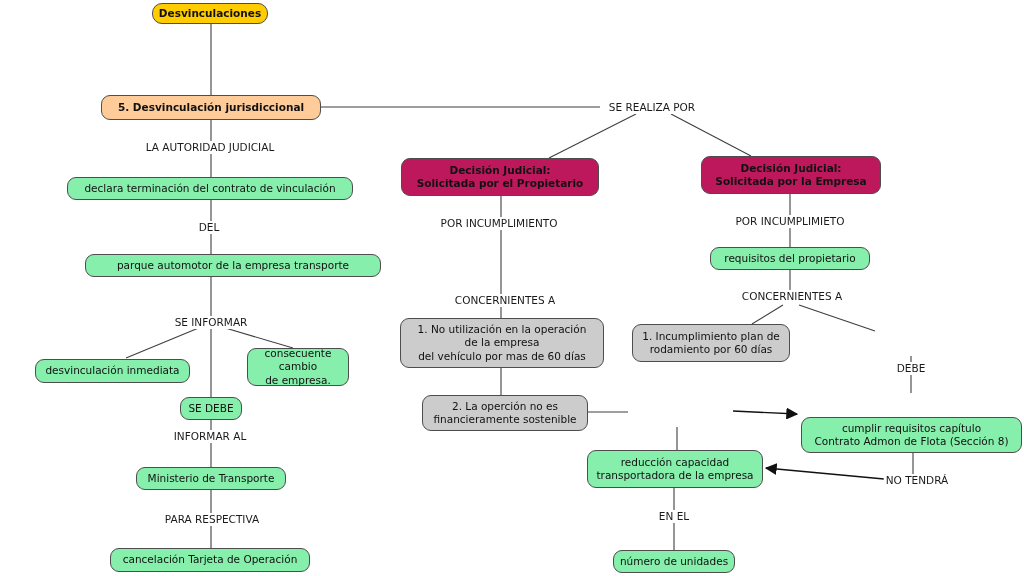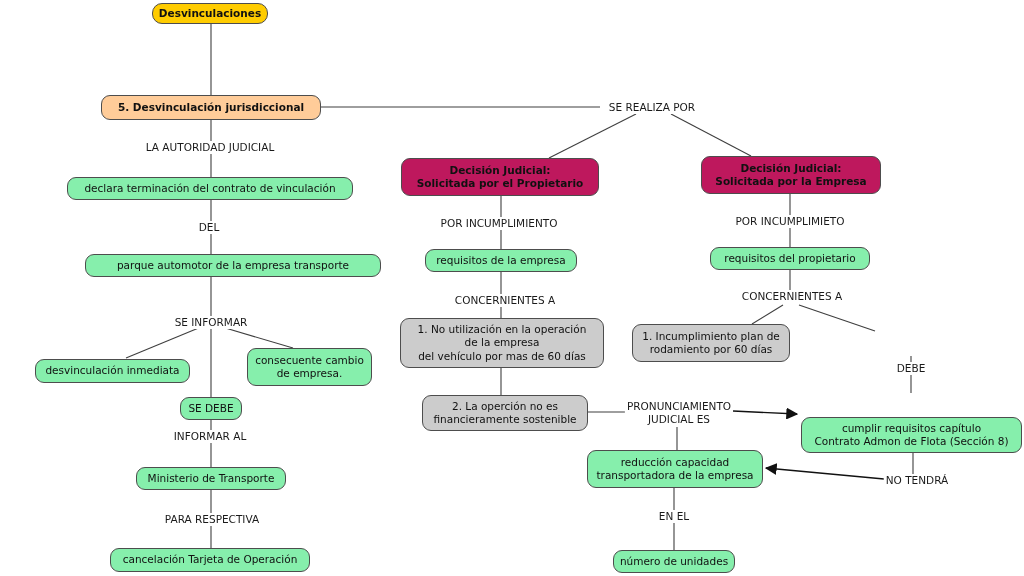--- a/index.html
+++ b/index.html
@@ -73,38 +73,35 @@
   <div class="lbl" style="left:209px;top:221px;">DEL</div>
   <div class="lbl" style="left:211px;top:316px;">SE INFORMAR</div>
   <div class="lbl" style="left:210px;top:430px;">INFORMAR AL</div>
   <div class="lbl" style="left:212px;top:513px;">PARA RESPECTIVA</div>
   <div class="lbl" style="left:652px;top:101px;">SE REALIZA POR</div>
   <div class="lbl" style="left:499px;top:217px;">POR INCUMPLIMIENTO</div>
   <div class="lbl" style="left:505px;top:294px;">CONCERNIENTES A</div>
   <div class="lbl" style="left:790px;top:215px;">POR INCUMPLIMIETO</div>
   <div class="lbl" style="left:792px;top:290px;">CONCERNIENTES A</div>
   <div class="lbl" style="left:911px;top:362px;">DEBE</div>
-  <div class="lbl" style="left:679px;top:400px;">PRONUNCIAMIENTO
-JUDICIAL ES</div>
   <div class="lbl" style="left:917px;top:474px;">NO TENDRÁ</div>
   <div class="lbl" style="left:674px;top:510px;">EN EL</div>
 
   <div class="node root" style="left:152px;top:3px;width:116px;height:21px;">Desvinculaciones</div>
   <div class="node topic" style="left:101px;top:95px;width:220px;height:25px;">5. Desvinculación jurisdiccional</div>
   <div class="node" style="left:67px;top:177px;width:286px;height:23px;">declara terminación del contrato de vinculación</div>
   <div class="node" style="left:85px;top:254px;width:296px;height:23px;">parque automotor de la empresa transporte</div>
   <div class="node" style="left:35px;top:359px;width:155px;height:24px;">desvinculación inmediata</div>
-  <div class="node" style="left:247px;top:348px;width:125px;height:38px;">consecuente cambio
+  <div class="node" style="left:247px;top:348px;width:102px;height:38px;">consecuente cambio
 de empresa.</div>
   <div class="node" style="left:180px;top:397px;width:62px;height:23px;">SE DEBE</div>
   <div class="node" style="left:110px;top:548px;width:200px;height:24px;">cancelación Tarjeta de Operación</div>
   <div class="node" style="left:136px;top:467px;width:150px;height:23px;">Ministerio de Transporte</div>
   <div class="node decision" style="left:401px;top:158px;width:198px;height:38px;">Decisión Judicial:
 Solicitada por el Propietario</div>
-  <div class="node" style="left:425px;top:249px;width:152px;height:23px;">requisitos de la empresa</div>
   <div class="node gray" style="left:400px;top:318px;width:204px;height:50px;">1. No utilización en la operación
 de la empresa
 del vehículo por mas de 60 días</div>
   <div class="node gray" style="left:422px;top:395px;width:166px;height:36px;">2. La operción no es
 financieramente sostenible</div>
   <div class="node decision" style="left:701px;top:156px;width:180px;height:38px;">Decisión Judicial:
 Solicitada por la Empresa</div>
   <div class="node" style="left:710px;top:247px;width:160px;height:23px;">requisitos del propietario</div>
   <div class="node gray" style="left:632px;top:324px;width:158px;height:38px;">1. Incumplimiento plan de
 rodamiento por 60 días</div>

